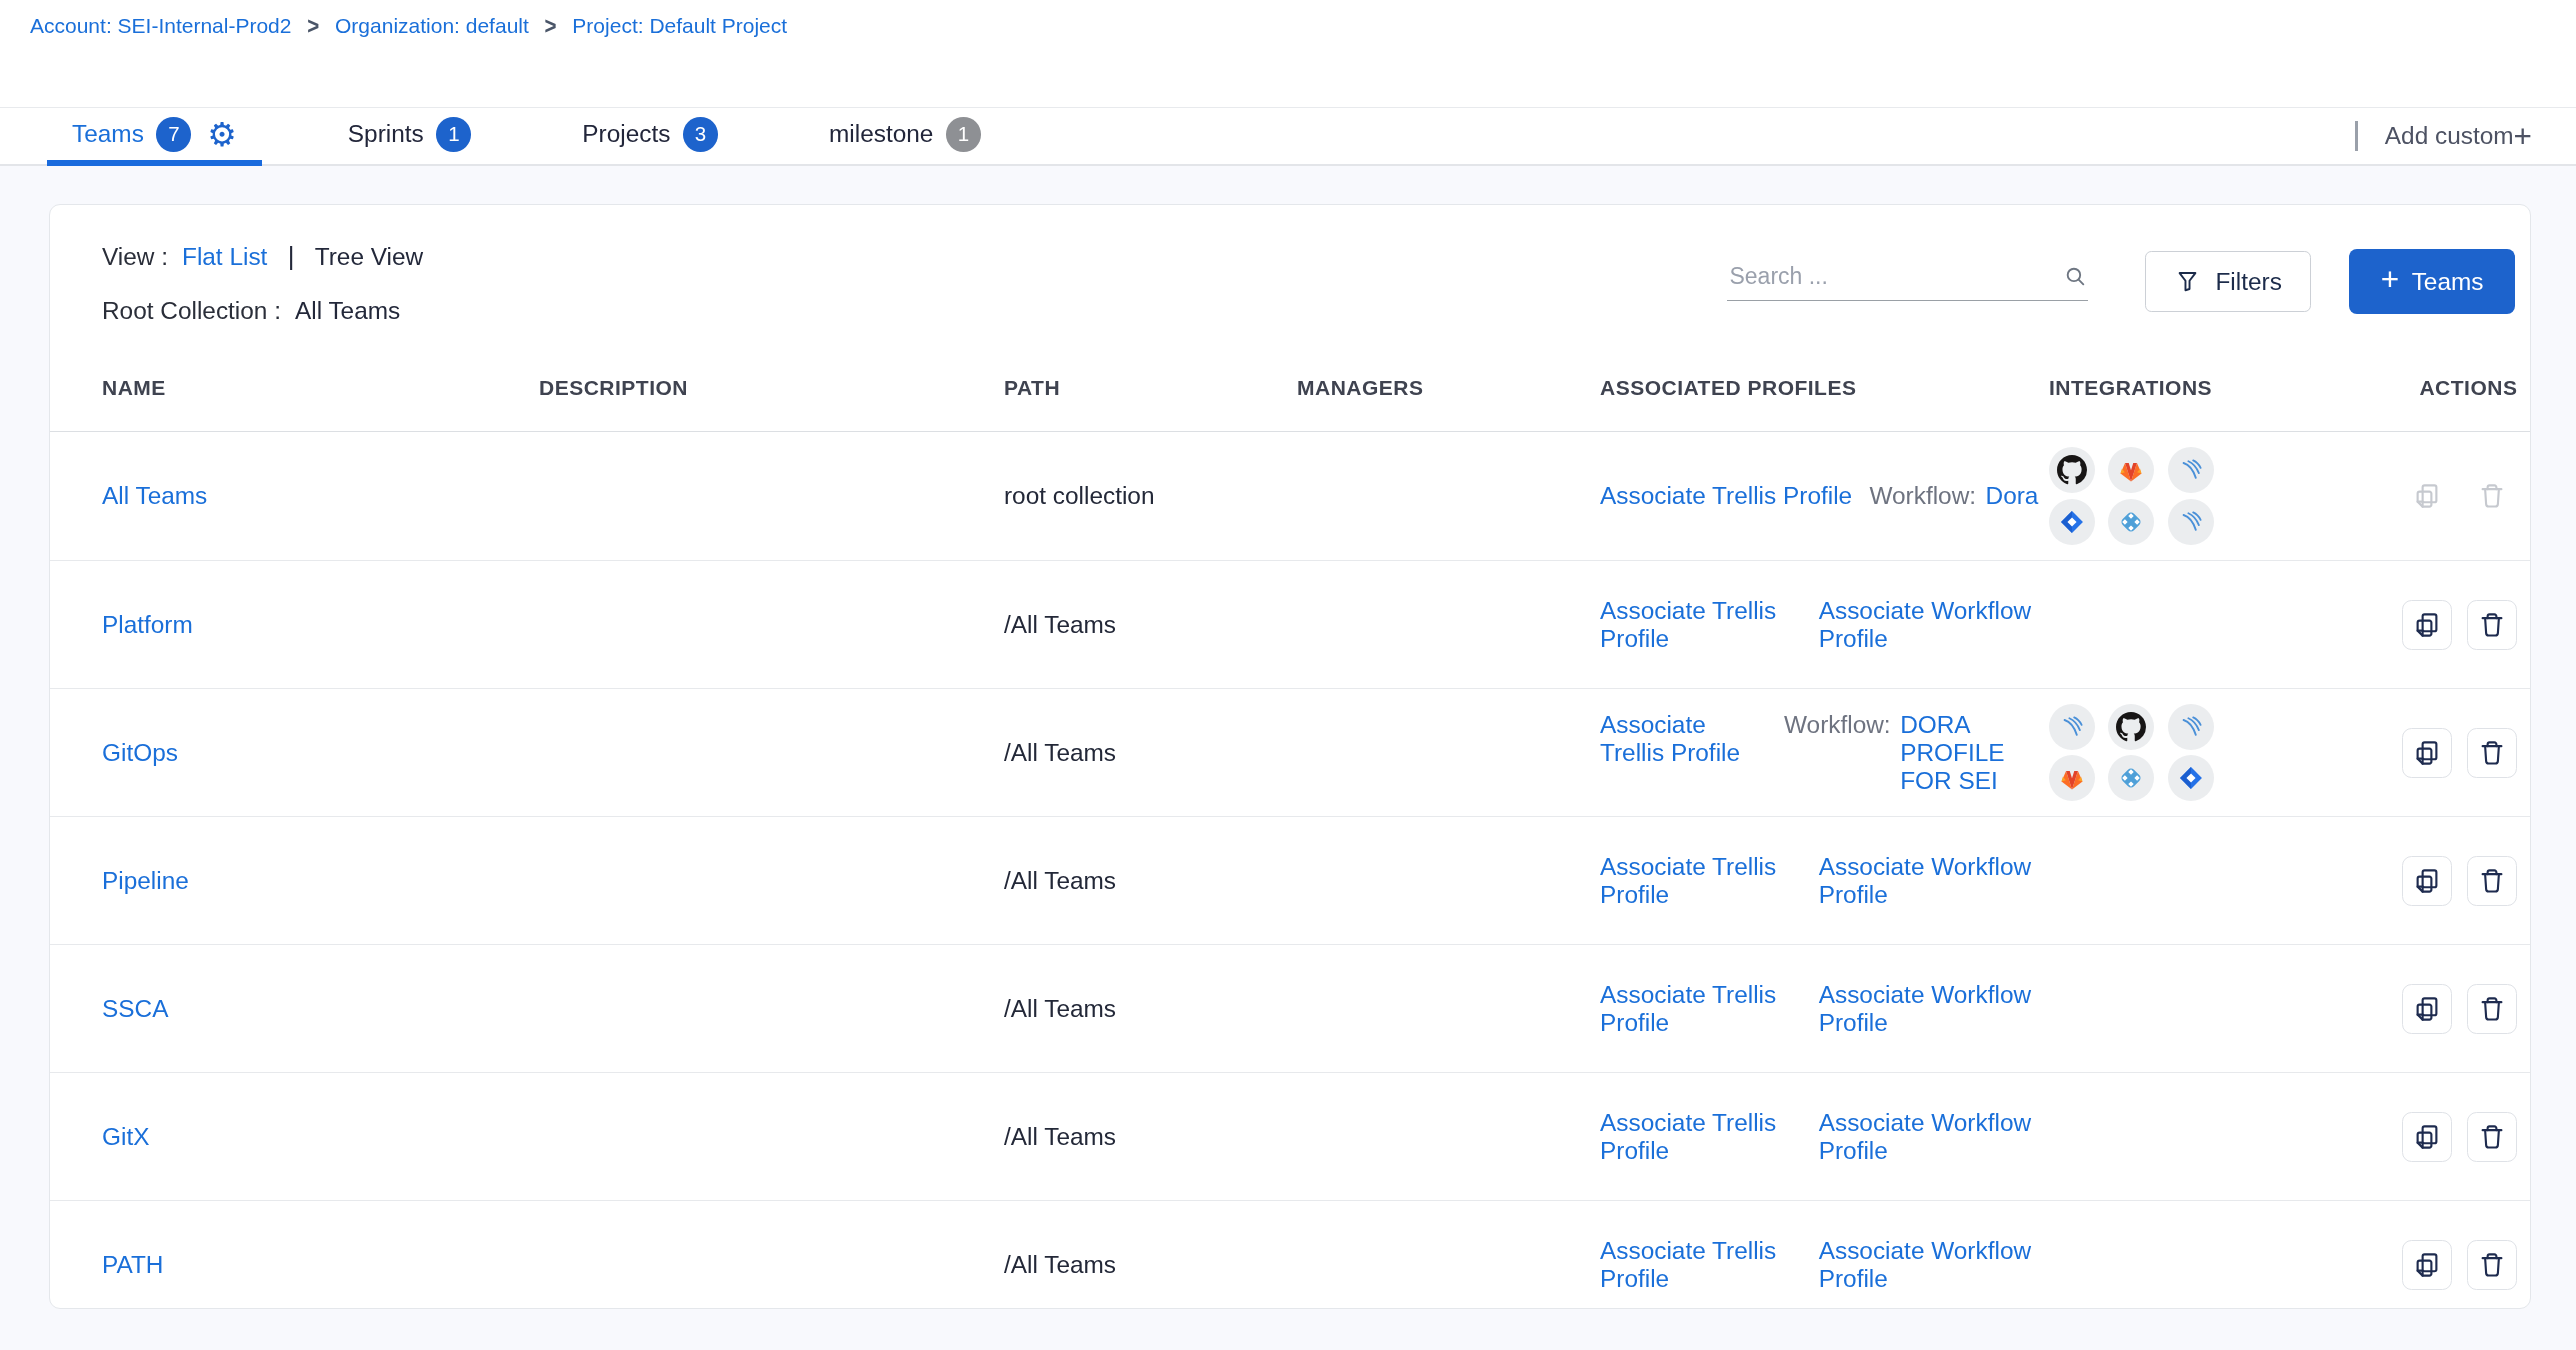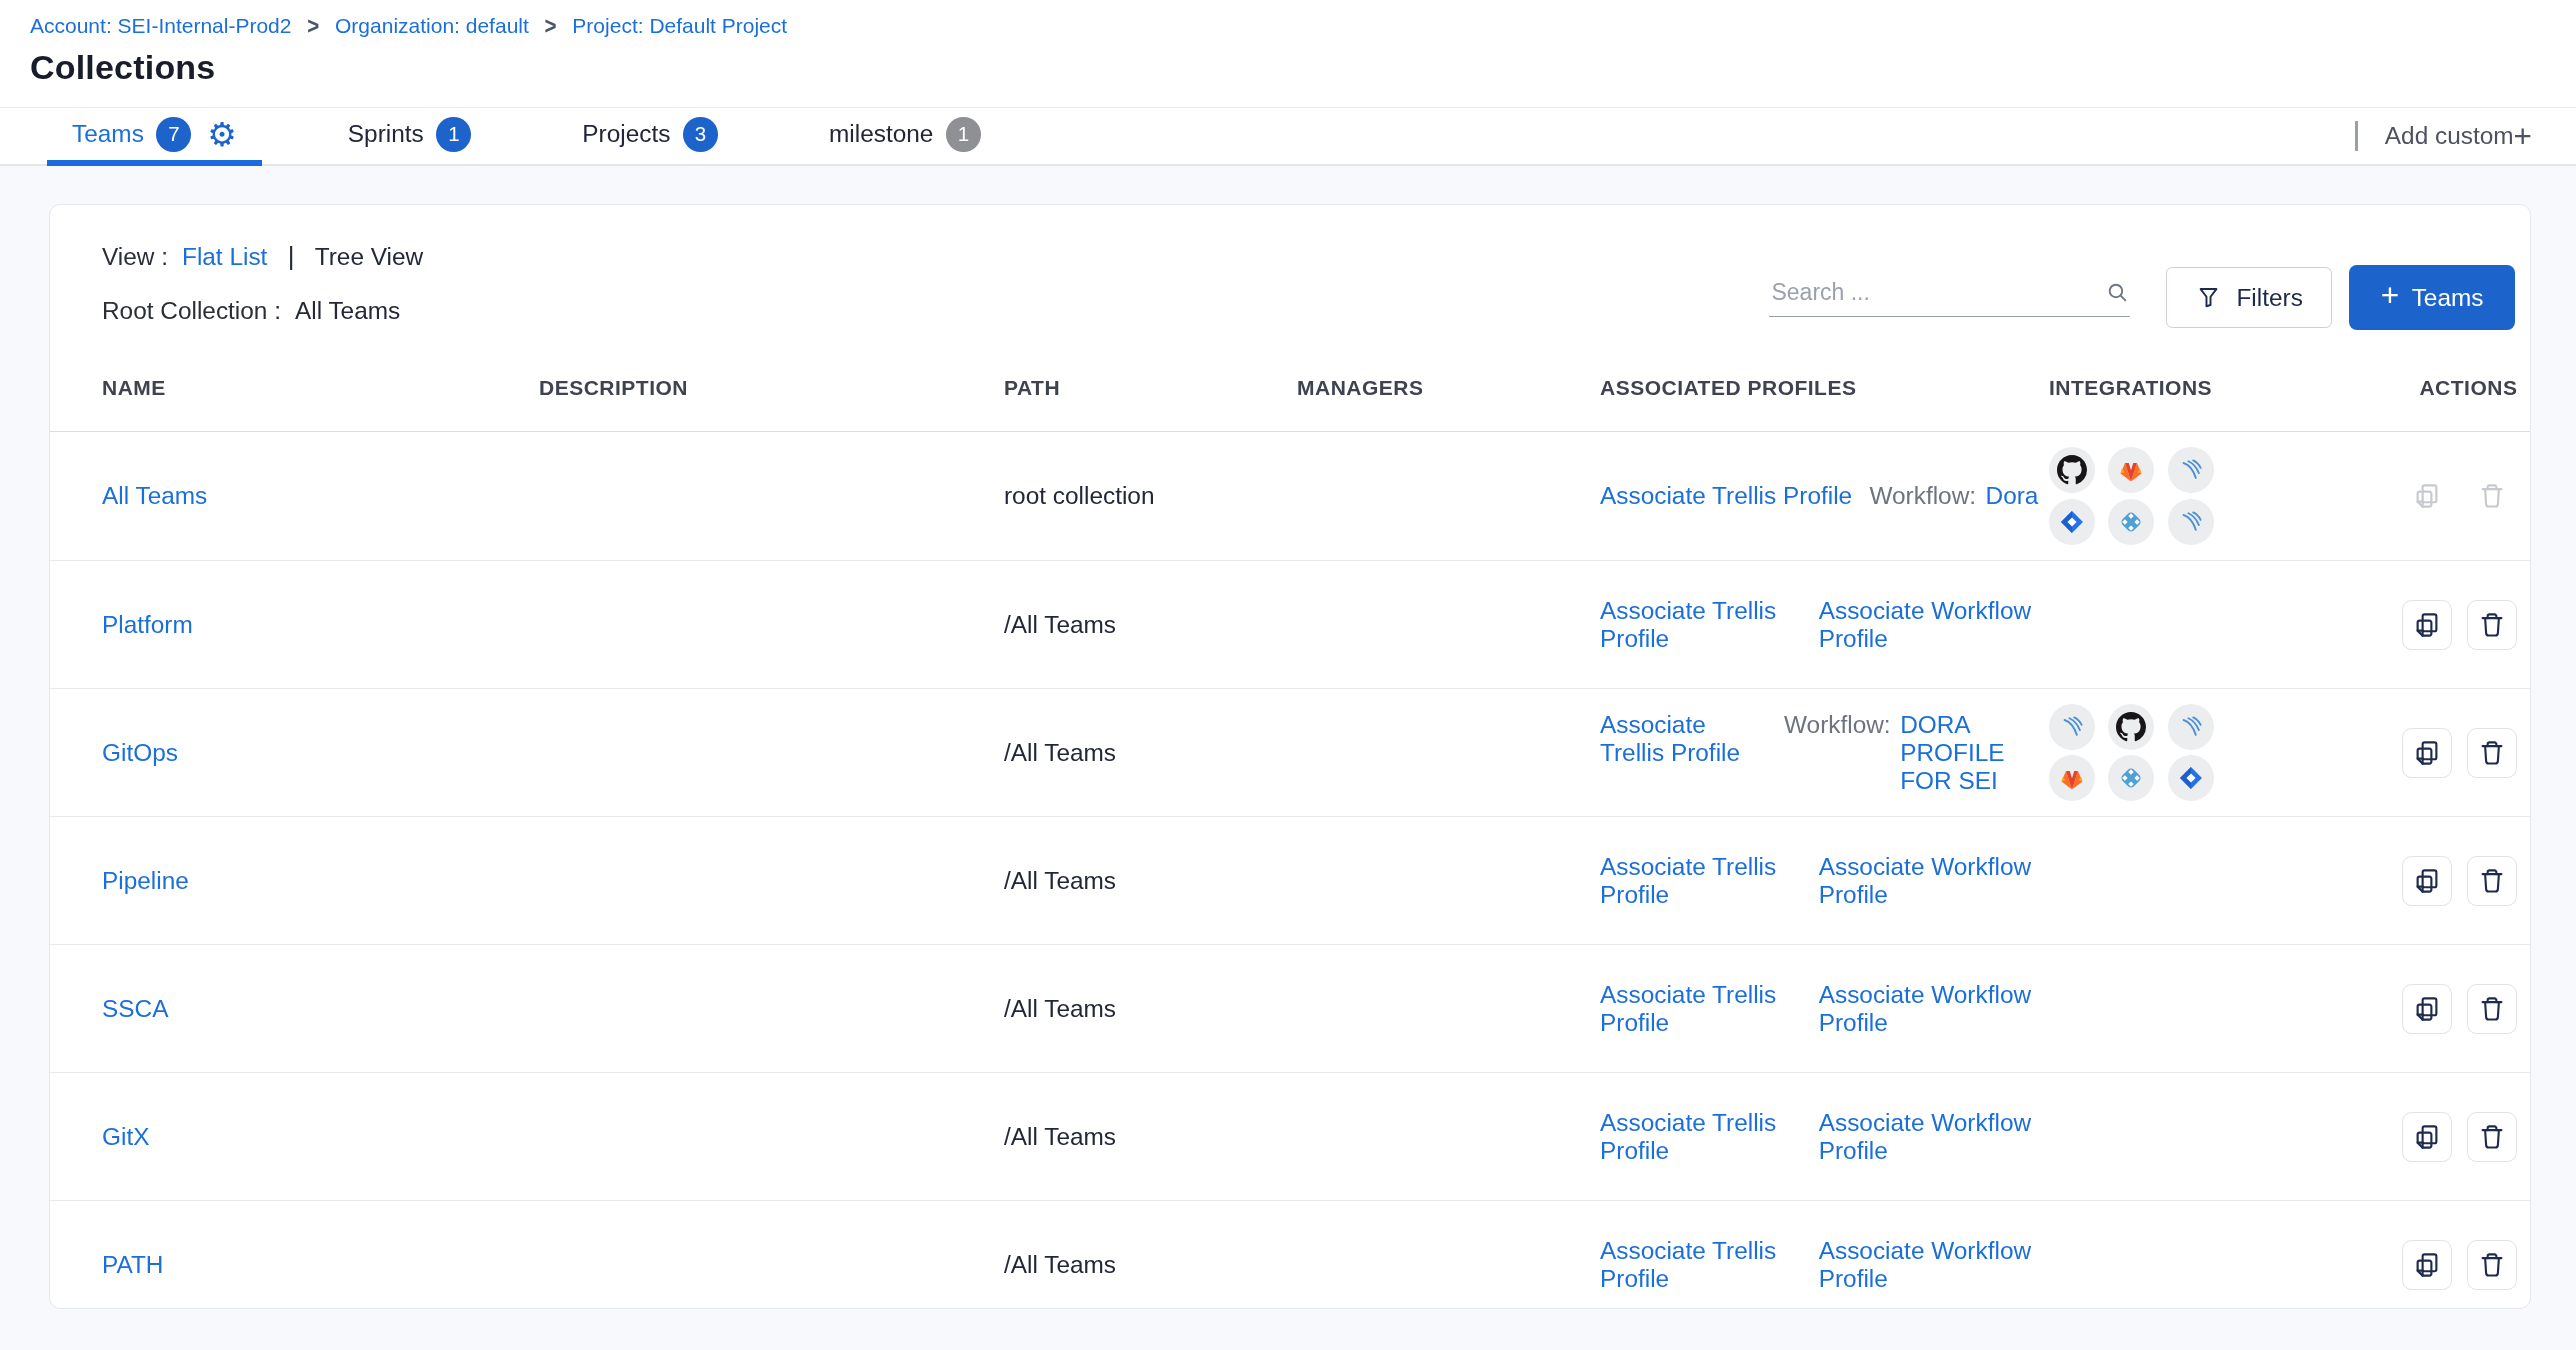--- a/index.html
+++ b/index.html
@@ -64,21 +64,21 @@
   }
 
   
   .controls { position: relative; height: 139px; padding: 36px 0 0 52px; }
   .ctl-line { display: flex; align-items: center; gap: 14px; font-size: 24.4px; color: #23283a; }
   .ctl-line + .ctl-line { margin-top: 25px; }
   .ctl-label { color: #2a2e39; }
   .blue-link { color: #1a6fd9; }
   .ctl-pipe { color: #23283a; font-size: 26px; padding: 0 6.3px; }
 
-  .toolbar { position: absolute; top: 60px; right: 15px; display: flex; align-items: center; }
+  .toolbar { position: absolute; top: 44px; right: 15px; display: flex; align-items: center; gap: 21px; }
   .search-box {
     width: 361px; display: flex; align-items: center;
     border-bottom: 1.6px solid #9aa0a6; padding-bottom: 9.5px; margin-right: 36px;
   }
   .search-box input {
     flex: 1; border: 0; outline: 0; background: transparent;
     font-size: 23px; color: #333; font-family: inherit;
   }
   .search-box input::placeholder { color: #9aa0ac; }
   .btn-filters {
@@ -182,21 +182,20 @@
 </svg>
 
 <div class="top-header">
   <div class="breadcrumb">
     <a class="crumb">Account: SEI-Internal-Prod2</a>
     <span class="crumb-sep">&gt;</span>
     <a class="crumb">Organization: default</a>
     <span class="crumb-sep">&gt;</span>
     <a class="crumb">Project: Default Project</a>
   </div>
-  <h1 class="page-title">Collections</h1>
 </div>
 
 <div class="tabbar">
   <div class="tab active">
     <span>Teams</span>
     <span class="badge">7</span>
     <span class="gear">⚙</span>
   </div>
   <div class="tab">
     <span>Sprints</span>

